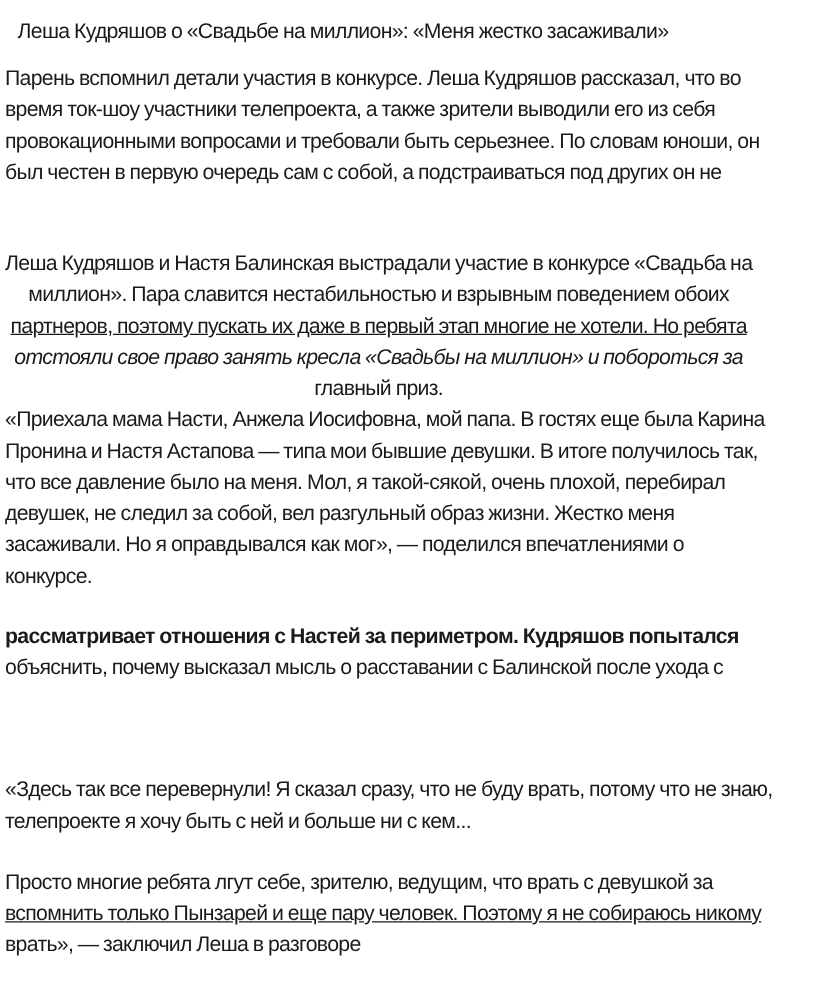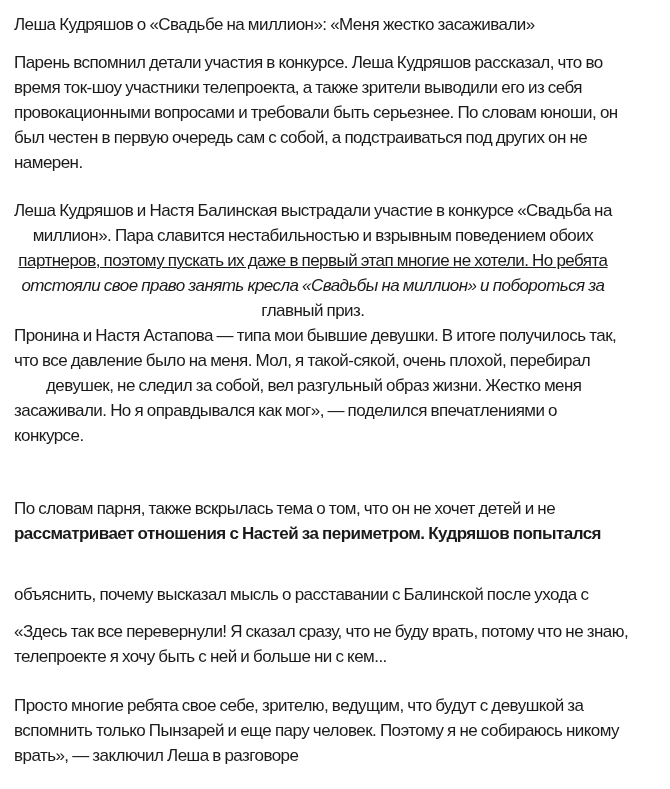--- a/index.html
+++ b/index.html
@@ -39,59 +39,58 @@
     letter-spacing: -0.55px;
     word-spacing: -0.5px;
     margin: 12px;
     font-weight: normal;
     position: absolute;
     top: 0;
     left: 0;
   }
   .para {
     position: absolute;
-    left: 12px;
+    left: 2px;
     margin: 0;
   }
 </style>
 </head>
 <body>
 
 <div class="article">
   <h1 class="title" style="display: inline-block;">Леша Кудряшов о «Свадьбе на миллион»: «Меня жестко засаживали»</h1>
   <div id="paras">
       <p class="para" style="top: 50px;">
         <span class="line" style="display: block;">Парень вспомнил детали участия в конкурсе. Леша Кудряшов рассказал, что во</span>
         <span class="line" style="display: block;">время ток-шоу участники телепроекта, а также зрители выводили его из себя</span>
         <span class="line" style="display: block;">провокационными вопросами и требовали быть серьезнее. По словам юноши, он</span>
         <span class="line" style="display: block;">был честен в первую очередь сам с собой, а подстраиваться под других он не</span>
-        <span class="line" style="display: block;">намерен.</span>
       </p>
       <p class="para" style="top: 198px; text-align: center;">
         <span class="line" style="display: block;">Леша Кудряшов и Настя Балинская выстрадали участие в конкурсе «Свадьба на</span>
         <span class="line" style="display: block;">миллион». Пара славится нестабильностью и взрывным поведением обоих</span>
         <span class="line" style="display: block; text-decoration: underline;">партнеров, поэтому пускать их даже в первый этап многие не хотели. Но ребята</span>
         <span class="line" style="display: block; font-style: italic;">отстояли свое право занять кресла «Свадьбы на миллион» и побороться за</span>
         <span class="line" style="display: block;">главный приз.</span>
       </p>
       <p class="para" style="top: 323px;">
+        <span class="line" style="display: block;">«Приехала мама Насти, Анжела Иосифовна, мой папа. В гостях еще была Карина</span>
         <span class="line" style="display: block;">Пронина и Настя Астапова — типа мои бывшие девушки. В итоге получилось так,</span>
         <span class="line" style="display: block;">что все давление было на меня. Мол, я такой-сякой, очень плохой, перебирал</span>
-        <span class="line" style="display: block; margin-left: 32px;">девушек, не следил за собой, вел разгульный образ жизни. Жестко меня</span>
+        <span class="line" style="display: block;">девушек, не следил за собой, вел разгульный образ жизни. Жестко меня</span>
         <span class="line" style="display: block;">засаживали. Но я оправдывался как мог», — поделился впечатлениями о</span>
         <span class="line" style="display: block;">конкурсе.</span>
       </p>
       <p class="para" style="top: 496px;">
-        <span class="line" style="display: block;">По словам парня, также вскрылась тема о том, что он не хочет детей и не</span>
         <span class="line" style="display: block; font-weight: bold;">рассматривает отношения с Настей за периметром. Кудряшов попытался</span>
-        <span class="line" style="display: block; margin-top: 36px;">объяснить, почему высказал мысль о расставании с Балинской после ухода с</span>
+        <span class="line" style="display: block;">объяснить, почему высказал мысль о расставании с Балинской после ухода с</span>
       </p>
       <p class="para" style="top: 619px;">
         <span class="line" style="display: block;">«Здесь так все перевернули! Я сказал сразу, что не буду врать, потому что не знаю,</span>
         <span class="line" style="display: block;">телепроекте я хочу быть с ней и больше ни с кем...</span>
       </p>
       <p class="para" style="top: 693px;">
-        <span class="line" style="display: block;">Просто многие ребята свое себе, зрителю, ведущим, что будут с девушкой за</span>
-        <span class="line" style="display: block;">вспомнить только Пынзарей и еще пару человек. Поэтому я не собираюсь никому</span>
+        <span class="line" style="display: block;">Просто многие ребята лгут себе, зрителю, ведущим, что врать с девушкой за</span>
+        <span class="line" style="display: block; text-decoration: underline;">вспомнить только Пынзарей и еще пару человек. Поэтому я не собираюсь никому</span>
         <span class="line" style="display: block;">врать», — заключил Леша в разговоре</span>
       </p>
     </div>
 </div>
 
 </body></html>

